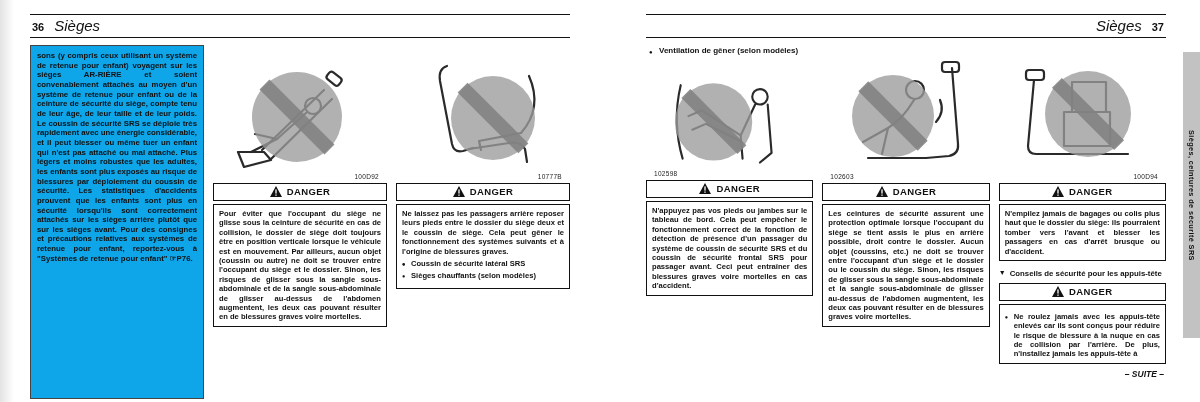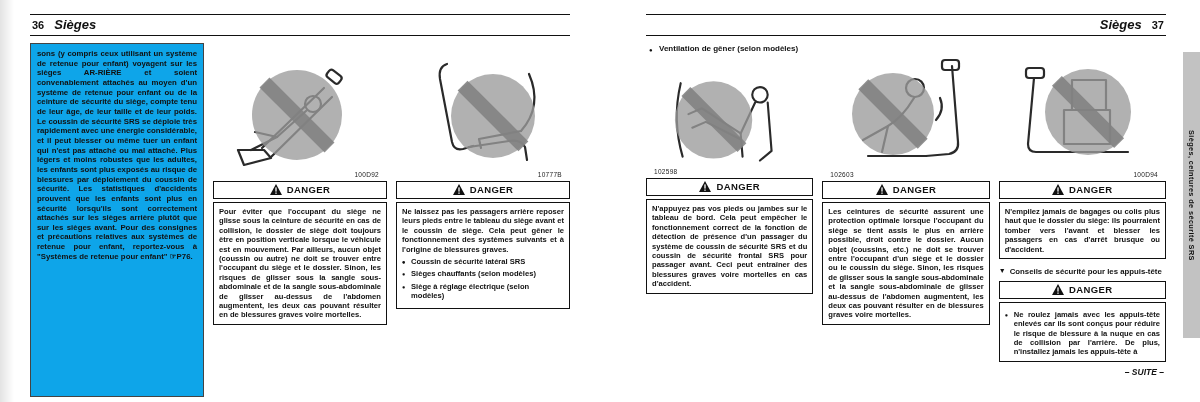--- a/index.html
+++ b/index.html
@@ -20,21 +20,21 @@
   .page-left  { width:600px; padding:14px 30px 6px 30px; }
   .page-right { width:600px; padding:14px 34px 6px 46px; }
 
   .page-header {
     display:flex; align-items:baseline; gap:10px;
     border-top:1.6px solid #111; border-bottom:1px solid #111;
     padding:2px 2px 3px 2px; margin-bottom:7px;
   }
   .page-header.right { justify-content:flex-end; }
   .pgnum { font-size:11px; font-weight:bold; }
-  .pgtitle { font-size:13px; font-weight:bold; font-style:italic; }
+  .pgtitle { font-size:15px; font-weight:normal; font-style:italic; }
 
   .cols { display:flex; gap:9px; height:354px; }
   .col { flex:1 1 0; display:flex; flex-direction:column; min-width:0; }
 
   .graybox {
     background:#0ea5e9; border:1px solid #444;
     padding:5px 6px; height:100%;
     font-size:7.8px; font-weight:bold; line-height:1.24;
     text-align:justify; overflow:hidden;
   }
@@ -155,26 +155,25 @@
 
         <div class="danger-head">
           <svg class="tri-icon" width="12" height="11" viewBox="0 0 12 11">
             <path d="M6 0 L12 11 L0 11 Z" fill="#111"></path>
             <rect x="5.35" y="3.4" width="1.3" height="4.2" fill="#fff"></rect>
             <rect x="5.35" y="8.5" width="1.3" height="1.3" fill="#fff"></rect>
           </svg>
           <span>DANGER</span>
         </div>
         <div class="danger-body">
-          <div>Ne laissez pas les passagers arrière reposer leurs pieds entre le tableau du siège avant et le coussin de siège. Cela peut gêner le fonctionnement des systèmes suivants et à l'origine de blessures graves.</div>
+          <div>Ne laissez pas les passagers arrière reposer leurs pieds entre le dossier du siège deux et le coussin de siège. Cela peut gêner le fonctionnement des systèmes suivants et à l'origine de blessures graves.</div>
           <ul class="dbullets">
             <li><span class="bdot">●</span></li>
             <li><span class="bdot">●</span><span>Coussin de sécurité latéral SRS</span></li>
             <li><span class="bdot">●</span><span>Sièges chauffants (selon modèles)</span></li>
-            <li><span class="bdot">●</span><span>Siège à réglage électrique (selon modèles)</span></li>
           </ul>
         </div>
       </div>
 
     </div>
   </section>
 
   <section class="page page-right">
     <header class="page-header right">
       <span class="pgtitle">Sièges</span>

